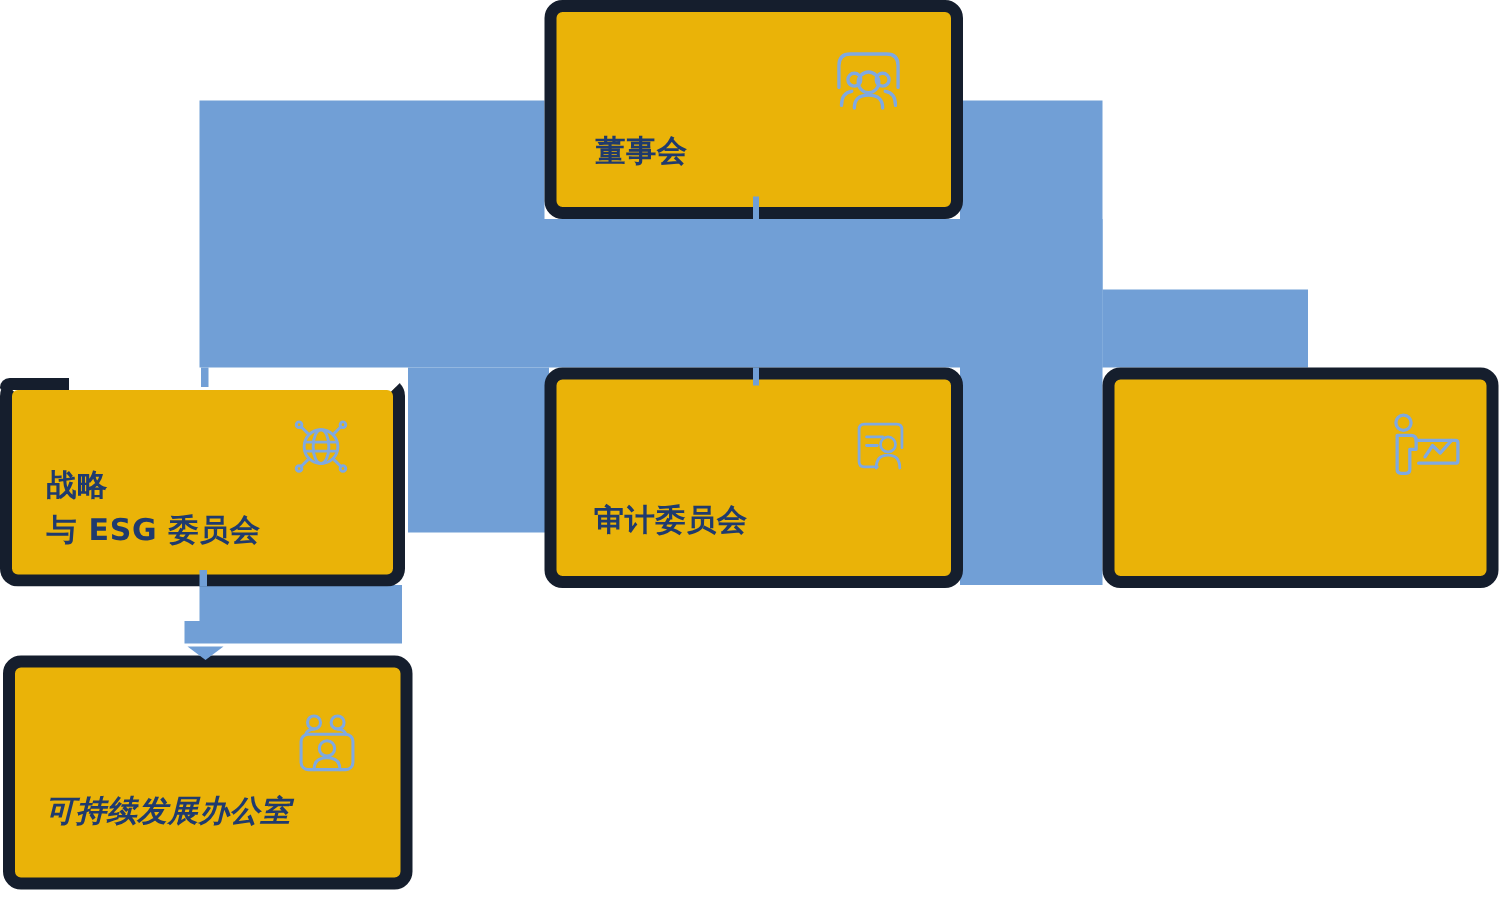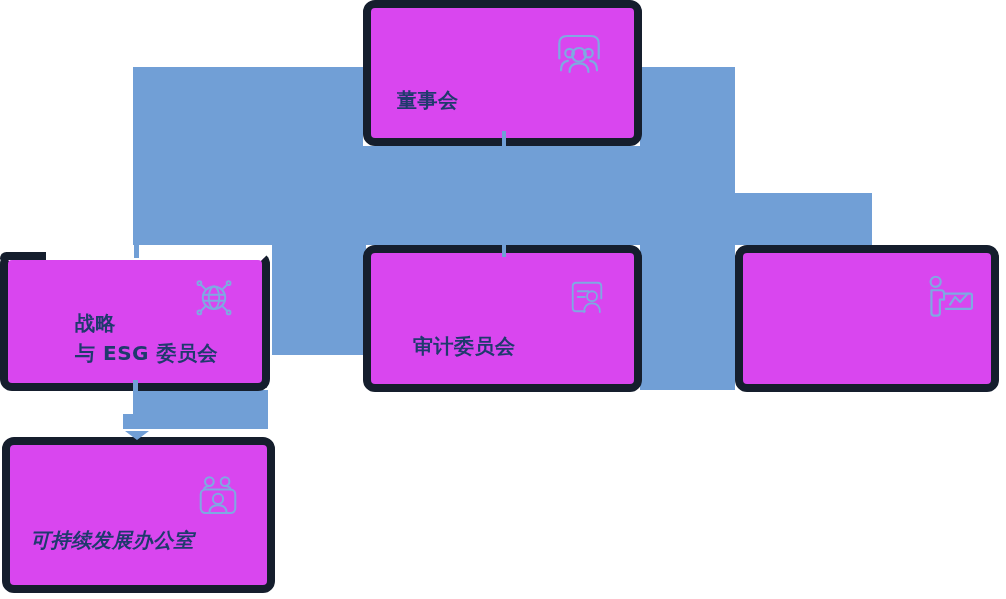--- a/index.html
+++ b/index.html
@@ -8,31 +8,31 @@
     font-family:"DejaVu Sans",sans-serif;
   }
   .conn{position:absolute;background:#719fd6;z-index:1;}
   .strip{position:absolute;background:#719fd6;z-index:3;}
   .arrow-down{
     position:absolute;width:0;height:0;z-index:3;
     border-left:12px solid transparent;border-right:12px solid transparent;
     border-top:9px solid #719fd6;
   }
   .card{
-    position:absolute;background:#d946ef;border:8px solid #151e2d;border-radius:12px;
+    position:absolute;background:#eab308;border:8px solid #151e2d;border-radius:12px;
     box-sizing:border-box;z-index:2;
   }
   .card.no-top{border-top-color:#ffffff;}
   .corner-stub{position:absolute;background:#151e2d;z-index:2;border-radius:8px 0 0 2px;}
   .label{
     position:absolute;color:#1f3a6d;font-size:20px;font-weight:600;
     letter-spacing:0.5px;white-space:nowrap;line-height:24px;z-index:3;
   }
   .label .line{display:block;}
-  .label.two-line{line-height:30px;margin-left:44px;}
+  .label.two-line{line-height:30px;}
   .icon{position:absolute;z-index:3;}
   .icon *{fill:none;stroke:#7fa9e2;stroke-width:2.6;stroke-linecap:round;stroke-linejoin:round;}
 </style>
 </head>
 <body>
 
 <div class="canvas">
 
   <div class="conn" style="left:133px;top:67px;width:230px;height:79px;"></div>
   <div class="conn" style="left:133px;top:146px;width:602px;height:99px;"></div>
@@ -84,21 +84,21 @@
   <div class="corner-stub" style="left:0;top:252px;width:46px;height:8px;"></div>
 
   <div class="card" style="left:363px;top:245px;width:279px;height:147px;">
     <svg class="icon" style="left:196px;top:24px;" width="40" height="40" viewBox="0 0 56 56">
       <path d="M25 48 H13 Q8 48 8 43 V13 Q8 8 13 8 H43 Q48 8 48 13 V30"></path>
       <path d="M15 20 H30"></path>
       <path d="M15 28 H25"></path>
       <circle cx="35" cy="27" r="7"></circle>
       <path d="M24 49 Q24 37 35 37 Q46 37 46 49"></path>
     </svg>
-    <div class="label" style="left:42px;top:81px;">审计委员会</div>
+    <div class="label" style="left:25px;top:81px;">审计委员会</div>
   </div>
 
   <div class="card" style="left:735px;top:245px;width:264px;height:147px;">
     <svg class="icon" style="left:180px;top:20px;" width="54" height="48" viewBox="0 0 64 56">
       <circle cx="15" cy="10" r="6"></circle>
       <path d="M10 20 H21 Q25 20 25 24 V31 H20 V47 Q20 50 17 50 H13 Q10 50 10 47 Z"></path>
       <path d="M25 24 H56 Q58 24 58 26 V40 Q58 42 56 42 H27"></path>
       <polyline points="32 37 38 28 44 34 53 24"></polyline>
     </svg>
   </div>

